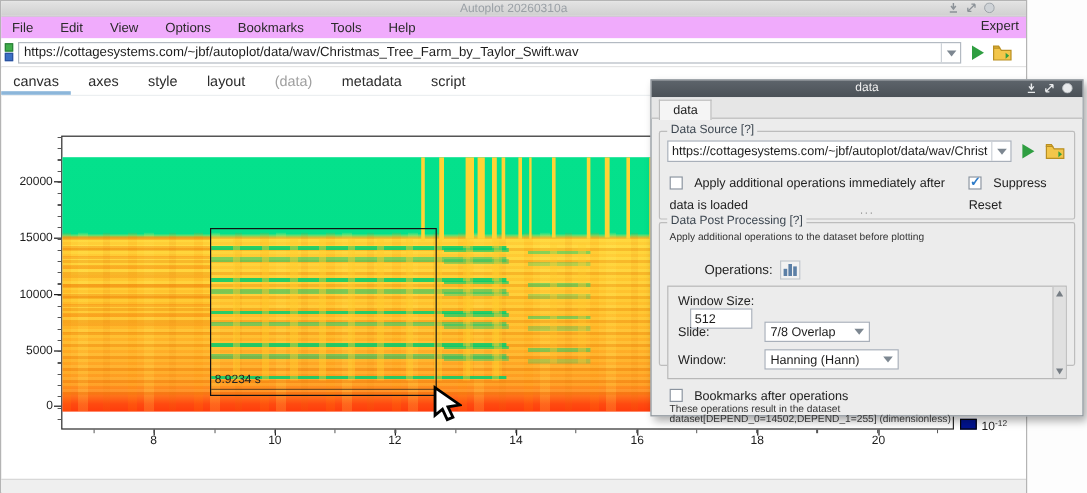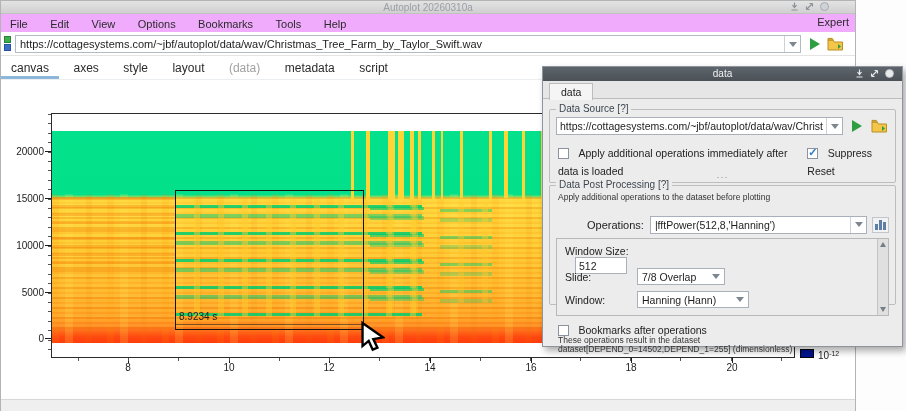--- a/index.html
+++ b/index.html
@@ -361,26 +361,20 @@
       </div>
 
       <div id="dlg-splitter">···</div>
 
       <div class="groupbox" id="group-post">
         <span class="group-legend">Data Post Processing [?]</span>
         <div class="fine-text" id="post-desc">Apply additional operations to the dataset before plotting</div>
 
         <div id="ops-row">
           <span id="ops-label">Operations:</span>
-          <div id="ops-combo">
-            <span id="ops-value">|fftPower(512,8,'Hanning')</span>
-            <span class="combo-arrow">
-                <span class="chev"></span>
-              </span>
-          </div>
           <span id="ops-icon-btn">
             <i style="height:6px"></i>
               <i style="height:10px"></i>
               <i style="height:8px"></i>
           </span>
         </div>
 
         <div id="ops-panel">
           <div class="ops-field-row" style="top:6px;flex-direction:column;">
             <span class="ops-field-label">Window Size:</span>

